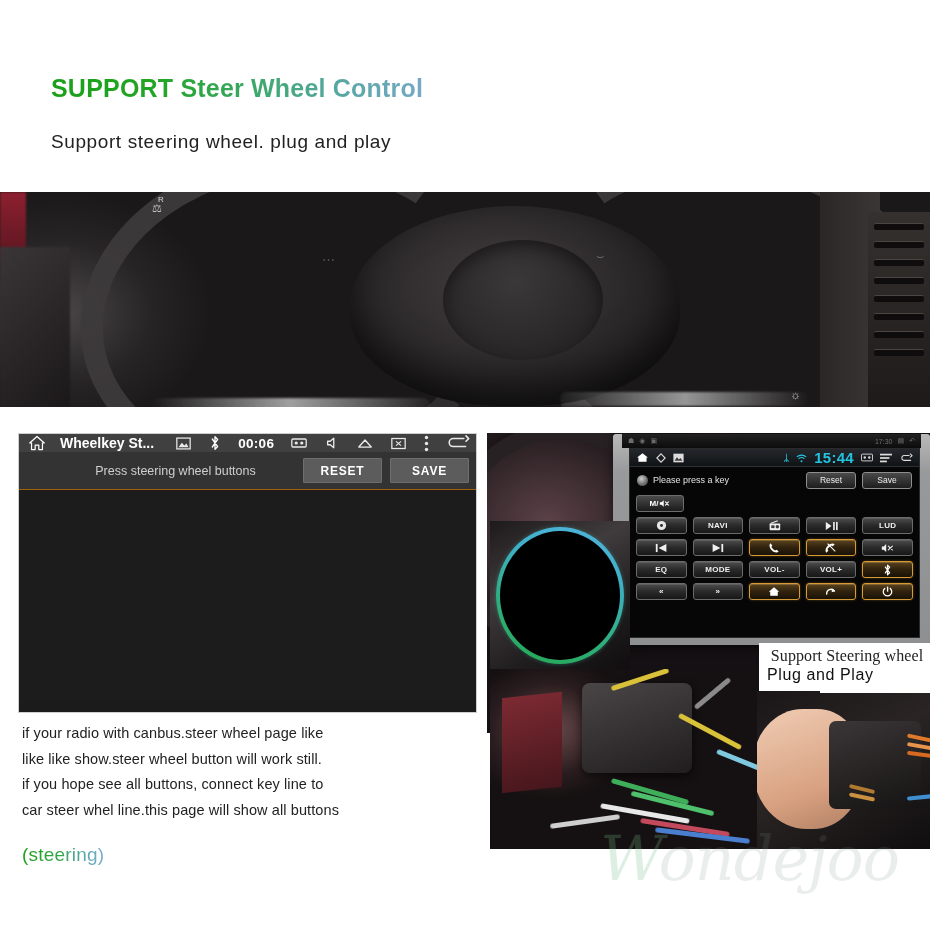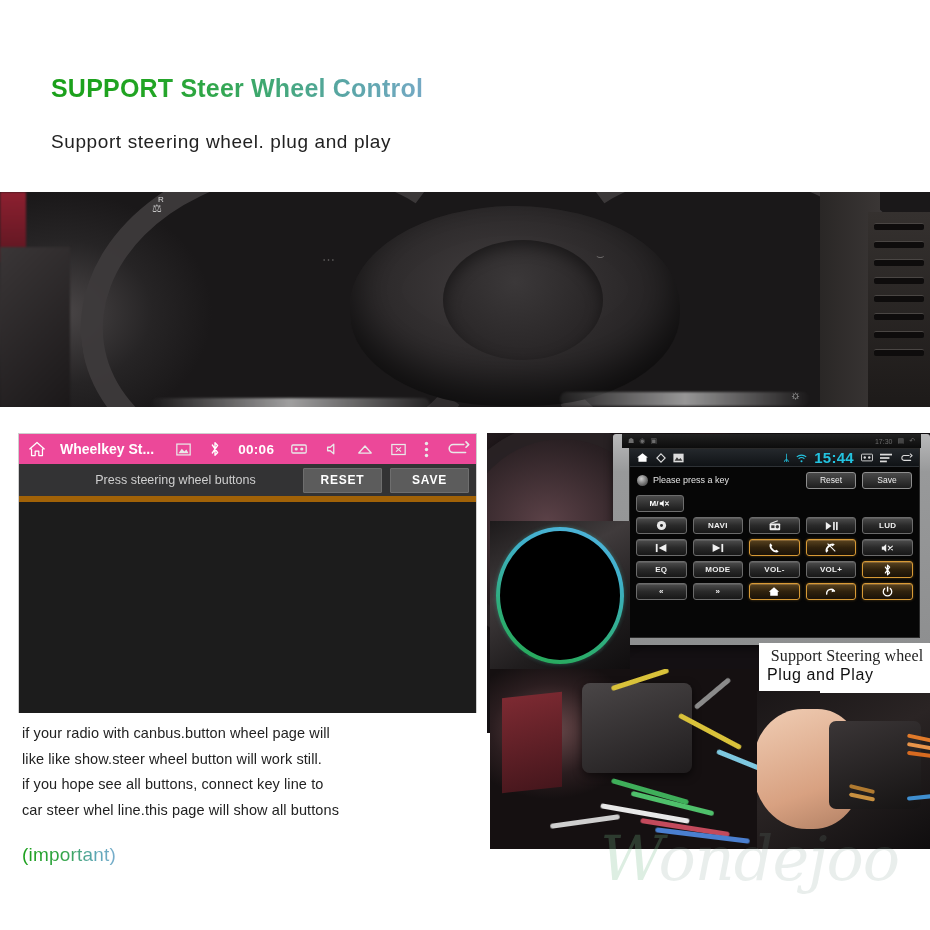--- a/index.html
+++ b/index.html
@@ -83,30 +83,30 @@
 
   
   .lower { position:absolute; left:0; top:407px; width:930px; height:523px; background:#fff; }
 
   
   .android {
     position:absolute; left:18px; top:26px; width:459px; height:280px;
     background:#1b1b1b; border:1px solid #cfcfcf;
   }
   .android .statusbar {
-    height:30px; background:#ec4899; display:flex; align-items:center; padding:0 9px; gap:0;
+    height:18px; background:#404040; display:flex; align-items:center; padding:0 9px; gap:0;
   }
   .sb-home { width:20px; height:18px; display:flex; align-items:center; justify-content:center; margin-right:14px;}
   .sb-title { color:#fff; font-size:14px; font-weight:bold; white-space:nowrap; margin-right:13px; }
   .sb-ico { color:#e9e9e9; display:flex; align-items:center; justify-content:center; margin:0 9px; }
   .sb-clock { color:#fff; font-size:13.5px; font-weight:bold; margin:0 8px; letter-spacing:.3px; }
   .sb-spacer{ flex:1; }
   .android .actionbar {
     height:38px; background:#333334; display:flex; align-items:center; padding:0 7px;
-    border-bottom:6px solid #a16207;
+    border-bottom:1px solid #a16207;
   }
   .ab-hint { flex:1; text-align:center; color:#cfcfcf; font-size:12.5px; padding-left:30px; }
   .ab-btn {
     width:79px; height:25px; background:#5c5c5c; border:1px solid #6e6e6e;
     color:#fff; font-size:12px; font-weight:bold; letter-spacing:.8px;
     display:flex; align-items:center; justify-content:center; margin-left:8px;
     border-radius:1px;
   }
   .android .content { height:211px; background:#1c1c1c; }
 
@@ -414,26 +414,26 @@
       <div class="actionbar">
         <span class="ab-hint">Press steering wheel buttons</span>
         <span class="ab-btn">RESET</span>
         <span class="ab-btn">SAVE</span>
       </div>
 
       <div class="content"></div>
     </div>
 
     <div class="caption">
-      <div>if your radio with canbus.button wheel page will</div>
+      <div>if your radio with canbus.steer wheel page like</div>
       <div>like like show.steer wheel button will work still.</div>
       <div>if you hope see all buttons, connect key line to</div>
       <div>car steer whel line.this page will show all buttons</div>
     </div>
-    <div class="important">(important)</div>
+    <div class="important">(steering)</div>
 
     <div class="rightblock">
       <div class="rb-carbg"></div>
       <div class="rb-wheelarc"></div>
       <div class="rb-redglow"></div>
 
       <div class="radio">
         <div class="bezeltop">
           <span class="mini">☗</span>
           <span class="mini">◉</span>

